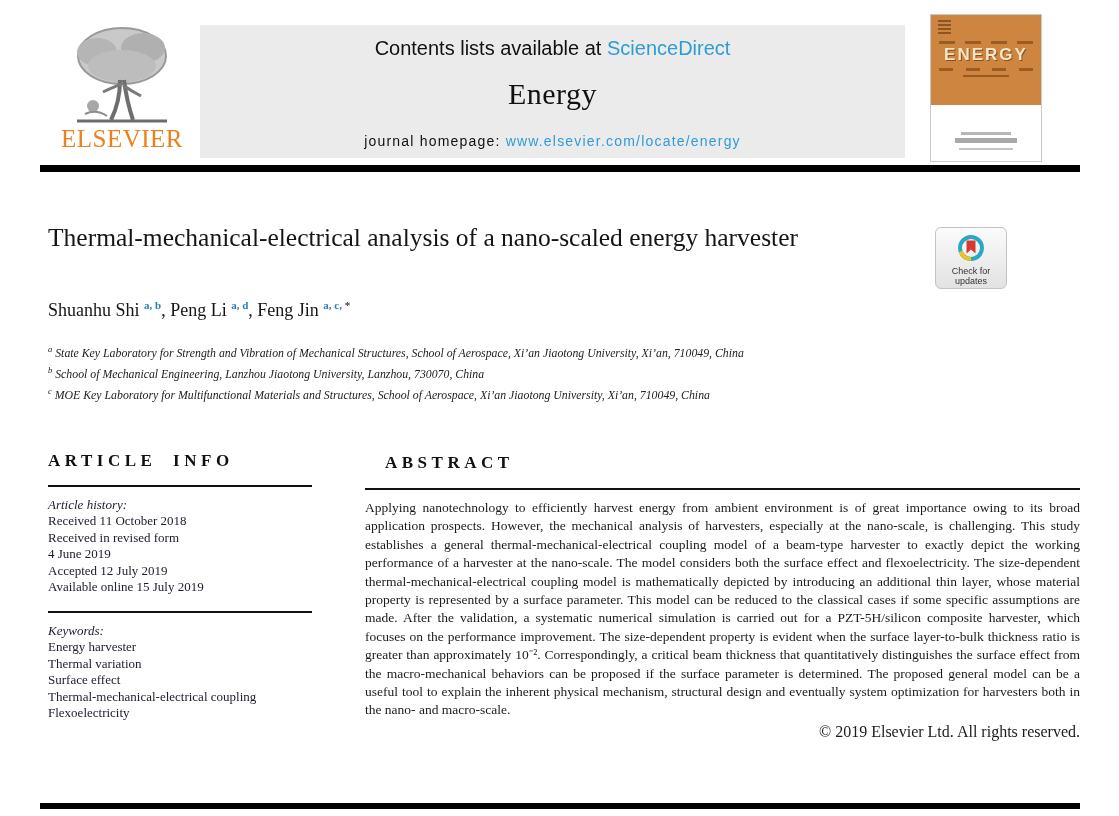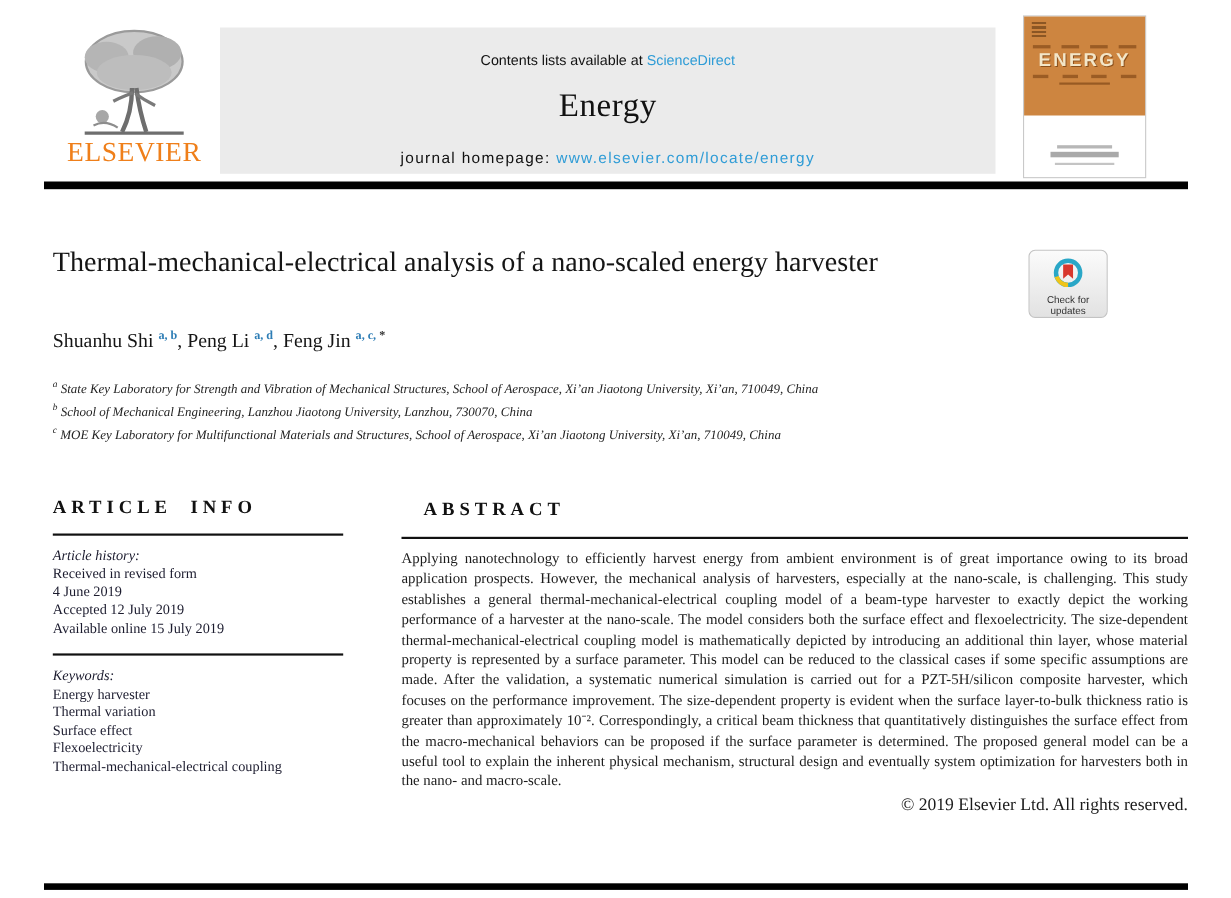--- a/index.html
+++ b/index.html
@@ -6,21 +6,21 @@
   body{
     width:1119px;height:816px;position:relative;
     font-family:"Liberation Serif", serif;color:#1c1c1c;
     -webkit-font-smoothing:antialiased;
   }
   
   .elsevier-block{position:absolute;left:52px;top:22px;width:140px;height:138px;text-align:center;}
   .elsevier-tree{display:block;margin:0 auto;}
   .elsevier-word{font-family:"Liberation Serif",serif;font-size:25px;color:#ef7f1a;letter-spacing:.5px;line-height:26px;}
   .banner{position:absolute;left:200px;top:25px;width:705px;height:133px;background:#ebebeb;text-align:center;}
-  .banner-line1{padding-top:22px;font-family:"Liberation Sans",sans-serif;font-size:13px;color:#111;}
+  .banner-line1{padding-top:12px;font-family:"Liberation Sans",sans-serif;font-size:20px;color:#111;}
   .banner-line1 a{color:#2f9cd6;text-decoration:none;}
   .banner-journal{margin-top:17px;font-size:30px;color:#111;letter-spacing:.5px;}
   .banner-line3{margin-top:22px;font-family:"Liberation Sans",sans-serif;font-size:14px;letter-spacing:1.2px;color:#111;}
   .banner-line3 a{color:#2f9cd6;text-decoration:none;letter-spacing:1.2px;}
   
   .cover{position:absolute;left:930px;top:14px;width:112px;height:148px;background:#fff;border:1px solid #c9c9c9;box-sizing:border-box;}
   .cover-orange{position:relative;height:90px;background:#cd8540;overflow:hidden;}
   .cover-corner{position:absolute;left:7px;top:5px;width:13px;height:16px;
      background:repeating-linear-gradient(#7a4a1d 0 2px,transparent 2px 4px);opacity:.8;}
   .cover-row{display:flex;justify-content:space-between;margin:0 8px;}
@@ -144,31 +144,32 @@
 <div class="affiliations">
   <div><sup>a</sup> <span>State Key Laboratory for Strength and Vibration of Mechanical Structures, School of Aerospace, Xi’an Jiaotong University, Xi’an, 710049, China</span></div>
   <div><sup>b</sup> <span>School of Mechanical Engineering, Lanzhou Jiaotong University, Lanzhou, 730070, China</span></div>
   <div><sup>c</sup> <span>MOE Key Laboratory for Multifunctional Materials and Structures, School of Aerospace, Xi’an Jiaotong University, Xi’an, 710049, China</span></div>
 </div>
 
 <div class="info-col">
   <div class="sec-heading" style="word-spacing: 8px;">ARTICLE INFO</div>
   <div class="hrule"></div>
   <div class="ital">Article history:</div>
+  <div>Received 11 October 2018</div>
   <div>Received in revised form</div>
   <div>4 June 2019</div>
   <div>Accepted 12 July 2019</div>
   <div>Available online 15 July 2019</div>
   <div class="hrule"></div>
   <div class="ital">Keywords:</div>
   <div>Energy harvester</div>
   <div>Thermal variation</div>
   <div>Surface effect</div>
+  <div>Thermal-mechanical-electrical coupling</div>
   <div>Flexoelectricity</div>
-  <div>Thermal-mechanical-electrical coupling</div>
 </div>
 
 <div class="abs-col">
   <div class="sec-heading" style="word-spacing: 8px; margin-left: 20px;">ABSTRACT</div>
   <div class="hrule"></div>
   <div class="abs-body">Applying nanotechnology to efficiently harvest energy from ambient environment is of great importance owing to its broad application prospects. However, the mechanical analysis of harvesters, especially at the nano-scale, is challenging. This study establishes a general thermal-mechanical-electrical coupling model of a beam-type harvester to exactly depict the working performance of a harvester at the nano-scale. The model considers both the surface effect and flexoelectricity. The size-dependent thermal-mechanical-electrical coupling model is mathematically depicted by introducing an additional thin layer, whose material property is represented by a surface parameter. This model can be reduced to the classical cases if some specific assumptions are made. After the validation, a systematic numerical simulation is carried out for a PZT-5H/silicon composite harvester, which focuses on the performance improvement. The size-dependent property is evident when the surface layer-to-bulk thickness ratio is greater than approximately 10⁻². Correspondingly, a critical beam thickness that quantitatively distinguishes the surface effect from the macro-mechanical behaviors can be proposed if the surface parameter is determined. The proposed general model can be a useful tool to explain the inherent physical mechanism, structural design and eventually system optimization for harvesters both in the nano- and macro-scale.</div>
   <div class="abs-copyright">© 2019 Elsevier Ltd. All rights reserved.</div>
 </div>
 
 <div class="rule-bottom"></div>

